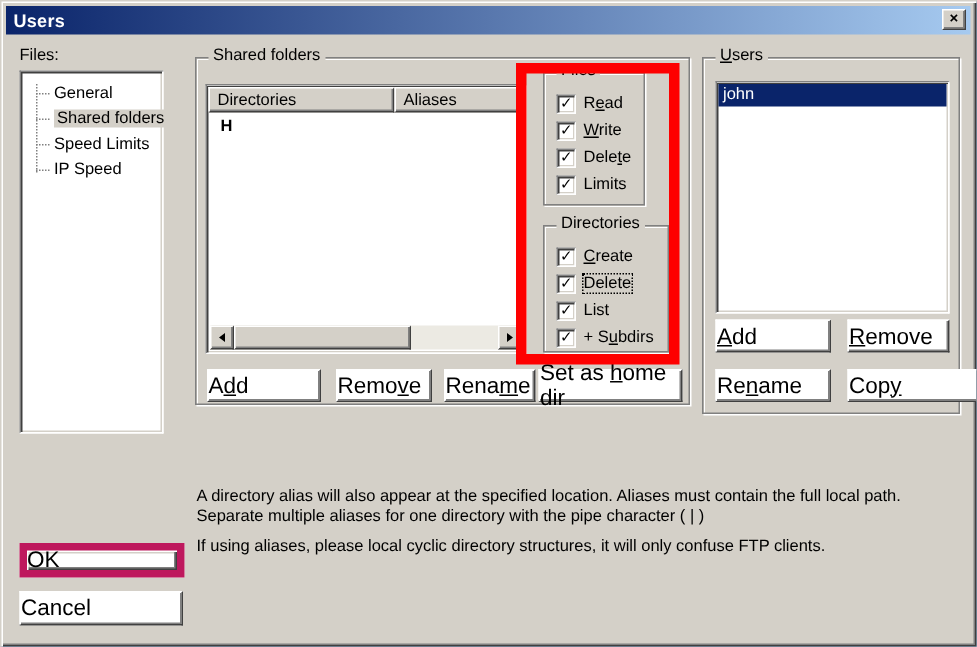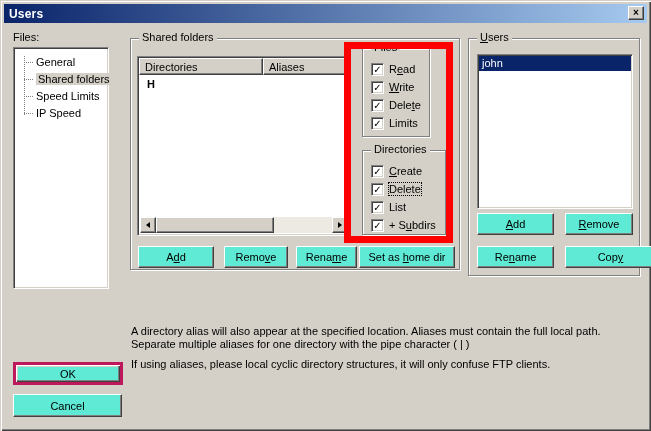--- a/index.html
+++ b/index.html
@@ -24,28 +24,28 @@
     display:flex;align-items:center;justify-content:center;
     font-size:10px;font-weight:bold;line-height:10px;cursor:default;
   }
   .label{position:absolute;}
   .sunken{
     background:#fff;
     border:1px solid;border-color:#808080 #fff #fff #808080;
     box-shadow:inset 1px 1px 0 #404040, inset -1px -1px 0 #d4d0c8;
   }
   .btn{
-    position:absolute;background:#5eead4;
-    border:1px solid;border-color:#fff #404040 #404040 #fff;
-    box-shadow:inset -1px -1px 0 #808080;
-    display:flex;align-items:center;justify-content:center;
-    font-family:"Liberation Sans",sans-serif;font-size:11px;color:#000;cursor:default;
+    position:absolute;background:#ffffff;
+    border:1px solid;border-color:#fff #404040 #404040 #fff;
+    box-shadow:inset -1px -1px 0 #808080;
+    display:flex;align-items:center;justify-content:flex-start;
+    font-family:"Liberation Sans",sans-serif;font-size:15px;color:#000;cursor:default;
   }
   .btn.default{
-    border:3px solid #be185d;
+    border:5px solid #be185d;
     box-shadow:inset 1px 1px 0 #fff, inset -1px -1px 0 #404040, inset -2px -2px 0 #808080, inset 2px 2px 0 #d4d0c8;
   }
   .groupbox{
     position:absolute;
     border:1px solid #808080;
     box-shadow:inset 1px 1px 0 #fff, 1px 1px 0 #fff;
   }
   .legend{
     position:absolute;top:-8px;left:8px;background:#d4d0c8;padding:0 3px;line-height:13px;
   }

